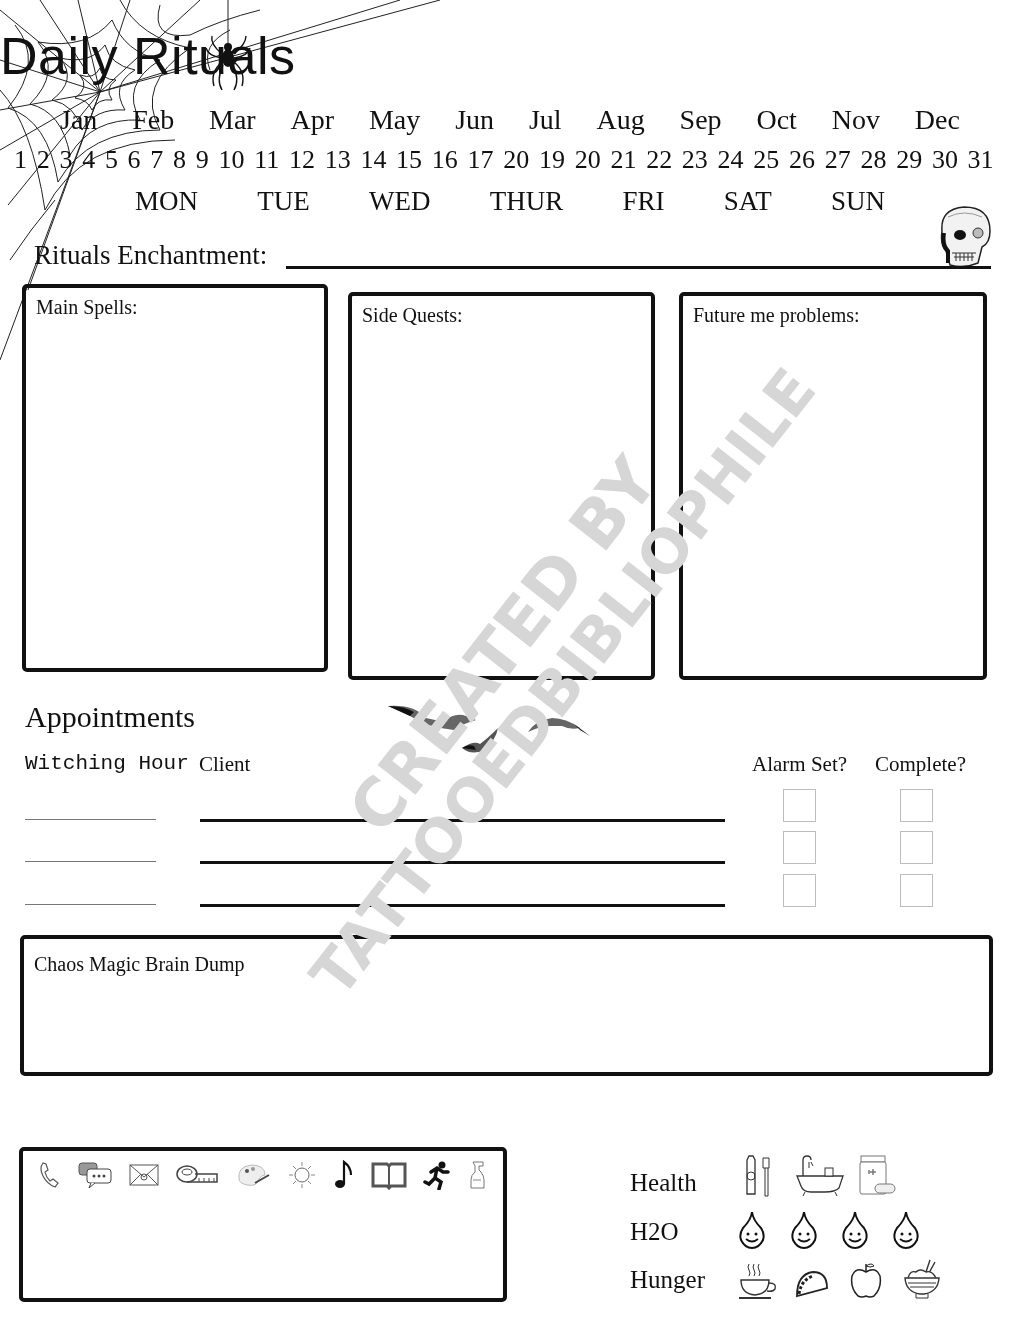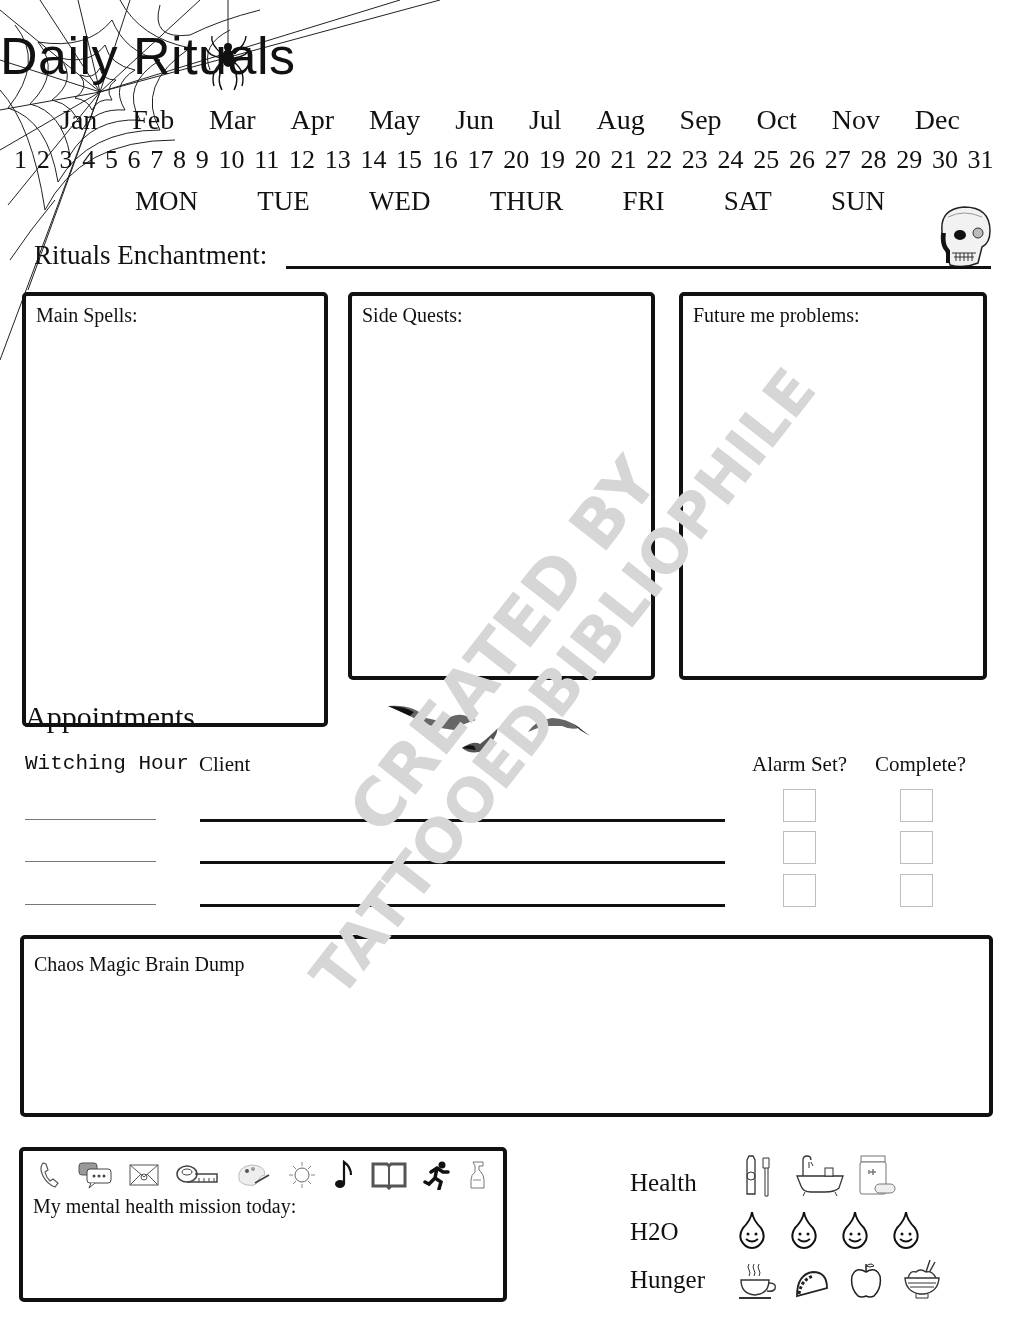--- a/index.html
+++ b/index.html
@@ -138,21 +138,21 @@
   <path d="M10 30 Q8 42 14 48 L14 60" stroke="#111" stroke-width="4" fill="none"></path>
   <ellipse cx="26" cy="32" rx="6" ry="5" fill="#111"></ellipse>
   <ellipse cx="44" cy="30" rx="5" ry="5" fill="#bbb" stroke="#333"></ellipse>
   <path d="M18 50 L42 50 M20 54 L40 54 M22 50 L22 58 M26 50 L26 58 M30 50 L30 58 M34 50 L34 58 M38 50 L38 58" stroke="#333" stroke-width="1"></path>
   <path d="M14 14 Q30 6 48 14" stroke="#999" fill="none"></path>
 </svg>
 
 <div class="abs primary-label">Rituals Enchantment:</div>
 <div class="abs primary-line"></div>
 
-<div class="abs box" style="left:22px;top:292px;width:306px;height:435px;">
+<div class="abs box" style="left:22px;top:284px;width:306px;height:388px;">
   <div class="box-label">Main Spells:</div>
 </div>
 <div class="abs box" style="left:348px;top:292px;width:307px;height:388px;">
   <div class="box-label">Side Quests:</div>
 </div>
 <div class="abs box" style="left:679px;top:292px;width:308px;height:388px;">
   <div class="box-label">Future me problems:</div>
 </div>
 
 <div class="abs section-title" style="left:25px;top:700px;">Appointments</div>
@@ -179,21 +179,21 @@
 <div class="abs thin-line" style="left:25px;top:861px;width:131px;"></div>
 <div class="abs thick-line" style="left:200px;top:861px;width:525px;"></div>
 <div class="abs checkbox" style="left:783px;top:831px;"></div>
 <div class="abs checkbox" style="left:900px;top:831px;"></div>
 
 <div class="abs thin-line" style="left:25px;top:904px;width:131px;"></div>
 <div class="abs thick-line" style="left:200px;top:904px;width:525px;"></div>
 <div class="abs checkbox" style="left:783px;top:874px;"></div>
 <div class="abs checkbox" style="left:900px;top:874px;"></div>
 
-<div class="abs box" style="left:20px;top:935px;width:973px;height:182px;">
+<div class="abs box" style="left:20px;top:935px;width:973px;height:141px;">
   <div class="box-label" style="top:14px;">Chaos Magic Brain Dump</div>
 </div>
 
 <div class="abs box" style="left:19px;top:1147px;width:488px;height:155px;">
   <div class="abs" style="left:14px;top:6px;width:450px;height:36px;display:flex;justify-content:space-between;align-items:center;">
     <svg class="icon" width="24" height="30" viewBox="0 0 24 30">
         <path d="M6 3 Q2 8 6 16 Q10 24 18 27 L21 23 L16 19 L13 21 Q9 17 8 12 L11 10 L9 4 Z" fill="none" stroke="#555" stroke-width="1.2"></path>
       </svg>
     <svg class="icon" width="36" height="28" viewBox="0 0 36 28">
         <rect x="2" y="2" width="18" height="12" rx="3" fill="#999" stroke="#555"></rect>
@@ -243,21 +243,20 @@
       </svg>
     <svg class="icon" width="28" height="30" viewBox="0 0 28 30">
         <circle cx="19" cy="5" r="3.5" fill="#111"></circle>
         <path d="M8 12 L14 8 L20 12 L25 12 M14 8 L12 18 L18 22 L16 29 M12 18 L6 24 L2 22" stroke="#111" stroke-width="3.5" fill="none" stroke-linecap="round"></path>
       </svg>
     <svg class="icon" width="20" height="30" viewBox="0 0 20 30">
         <path d="M6 2 L16 2 L16 6 L12 6 L12 10 L14 12 Q17 16 17 20 L17 28 L4 28 L4 20 Q4 15 8 12 L8 6 Z" fill="#fff" stroke="#777"></path>
         <line x1="6" y1="20" x2="14" y2="20" stroke="#888"></line>
       </svg>
   </div>
-  <div class="abs" style="left:10px;top:44px;font-size:20px;font-family:'Liberation Serif',serif;">My mental health mission today:</div>
 </div>
 
 <div class="abs wellness-label" style="left:630px;top:1169px;">Health</div>
 <div class="abs wellness-label" style="left:630px;top:1218px;">H2O</div>
 <div class="abs wellness-label" style="left:630px;top:1266px;">Hunger</div>
 
 <svg class="abs" style="left:743px;top:1154px" width="32" height="44" viewBox="0 0 32 44">
     <path d="M4 6 L6 2 L10 2 L12 6 L12 40 L4 40 Z" fill="#fff" stroke="#333" stroke-width="1.3"></path>
     <circle cx="8" cy="22" r="4" fill="none" stroke="#333"></circle>
     <path d="M20 4 L26 4 L26 14 L20 14 Z M22 14 L22 42 L25 42 L25 14" fill="#fff" stroke="#333"></path>

